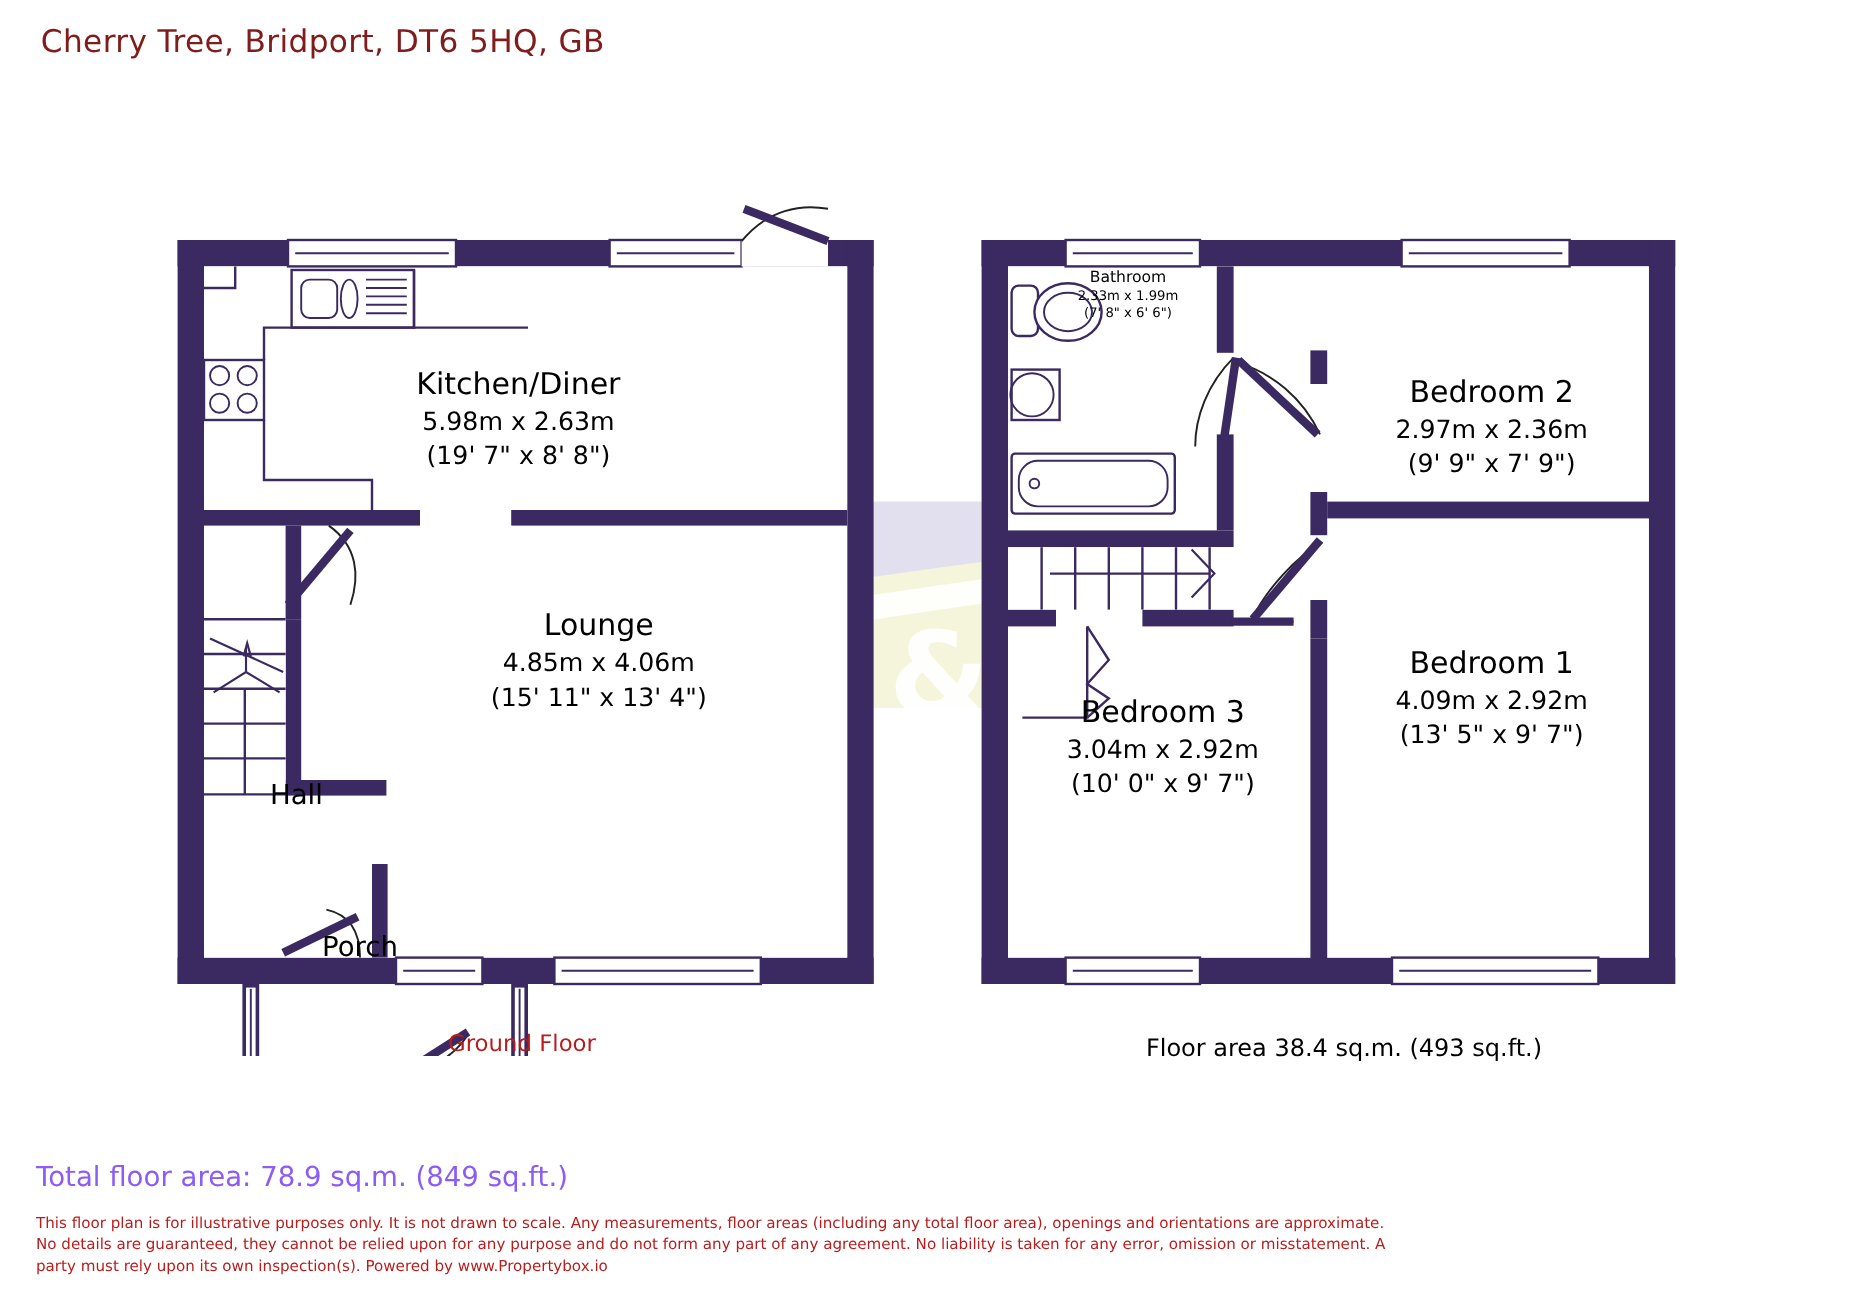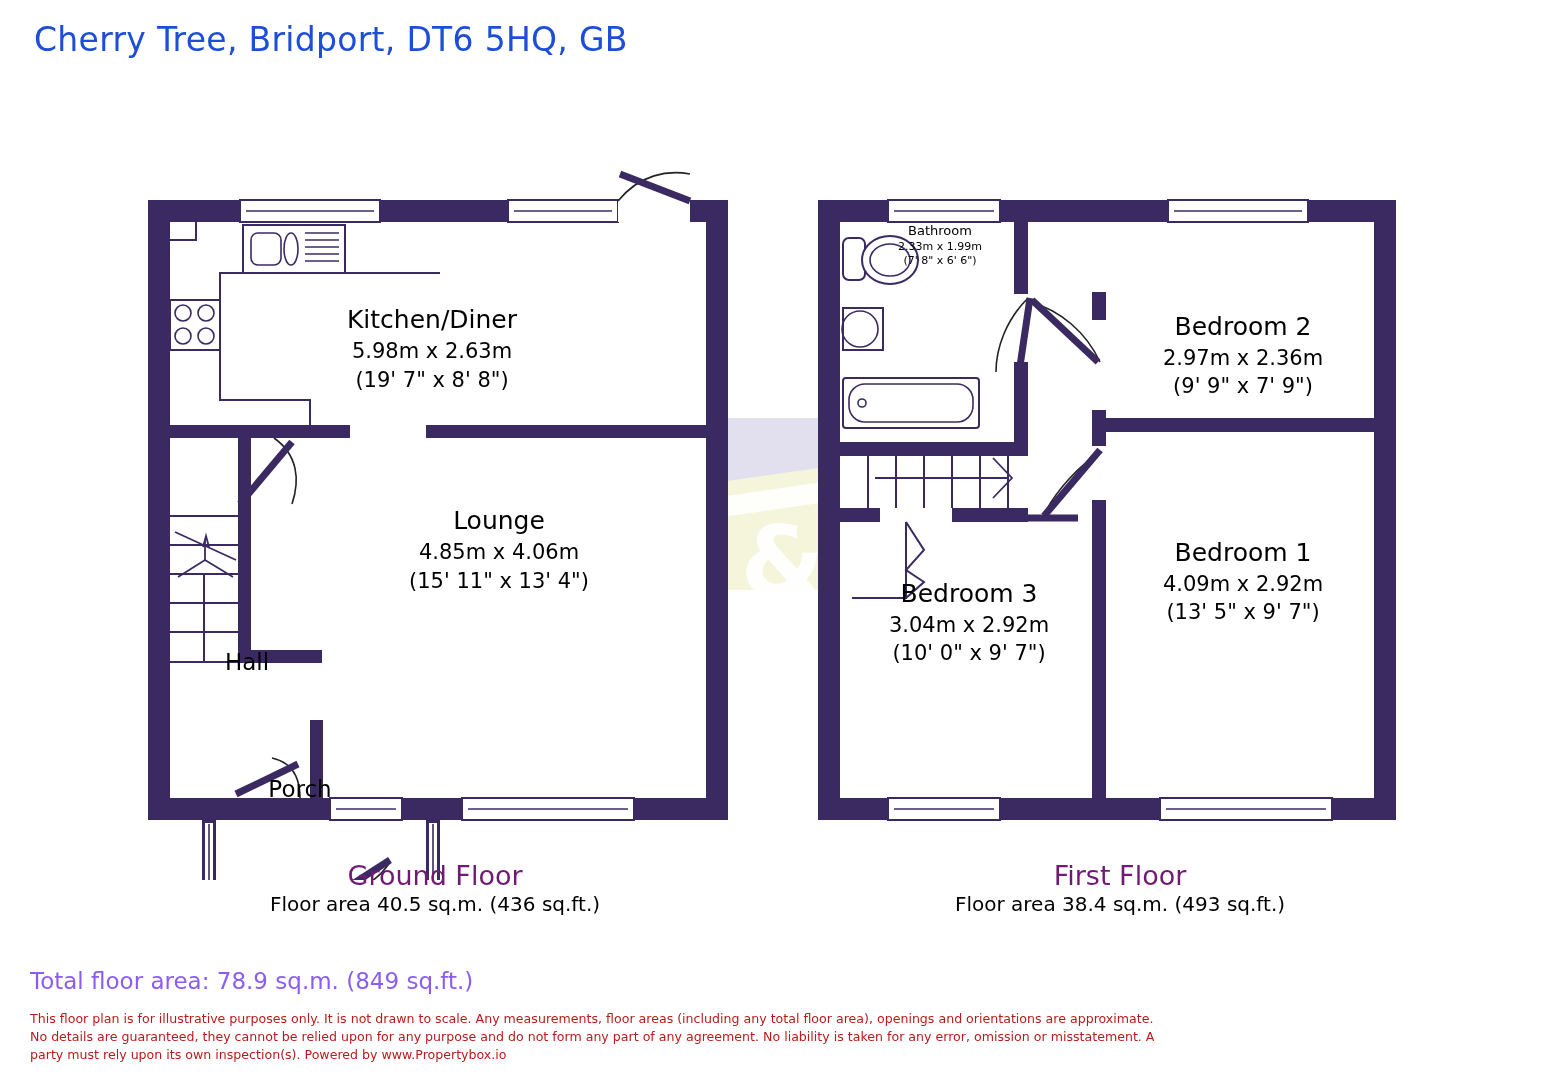--- a/index.html
+++ b/index.html
@@ -12,44 +12,44 @@
     height: 1080px;
     position: relative;
     font-family: "DejaVu Sans", sans-serif;
     color: #000000;
     overflow: hidden;
   }
   #page-title {
     position: absolute;
     left: 34px;
     top: 20px;
-    font-size: 33px;
+    font-size: 26px;
     font-family: "DejaVu Sans", sans-serif;
     letter-spacing: 0.3px;
-    color: #1d4ed8;
+    color: #7f1d1d;
     white-space: nowrap;
   }
   #plan-area {
     position: absolute;
     left: 0;
     top: 70px;
     width: 1543px;
     height: 810px;
   }
   #plan-svg { display: block; }
 
   .floor-caption {
     position: absolute;
     text-align: center;
     width: 560px;
   }
   .floor-caption .fc-name {
-    font-size: 27px;
-    font-family: "DejaVu Sans", sans-serif;
-    color: #701a75;
+    font-size: 19px;
+    font-family: "DejaVu Sans", sans-serif;
+    color: #b91c1c;
     line-height: 1.15;
   }
   .floor-caption .fc-area {
     font-size: 20px;
     font-family: "DejaVu Sans", sans-serif;
     color: #000;
     line-height: 1.35;
   }
   #caption-ground { left: 155px; top: 860px; }
   #caption-first  { left: 840px; top: 860px; }
@@ -349,22 +349,20 @@
       <text class="rm-dim" x="969" y="562">3.04m x 2.92m</text>
       <text class="rm-dim" x="969" y="590">(10' 0" x 9' 7")</text>
     </g>
   </g>
 
 </svg>
 </div>
 
 <div class="floor-caption" id="caption-ground">
   <div class="fc-name">Ground Floor</div>
-  <div class="fc-area">Floor area 40.5 sq.m. (436 sq.ft.)</div>
 </div>
 
 <div class="floor-caption" id="caption-first">
-  <div class="fc-name">First Floor</div>
   <div class="fc-area">Floor area 38.4 sq.m. (493 sq.ft.)</div>
 </div>
 
 <div id="total-area">Total floor area: 78.9 sq.m. (849 sq.ft.)</div>
 <div id="disclaimer">This floor plan is for illustrative purposes only. It is not drawn to scale. Any measurements, floor areas (including any total floor area), openings and orientations are approximate. No details are guaranteed, they cannot be relied upon for any purpose and do not form any part of any agreement. No liability is taken for any error, omission or misstatement. A party must rely upon its own inspection(s). Powered by www.Propertybox.io</div>
 
 </body></html>

